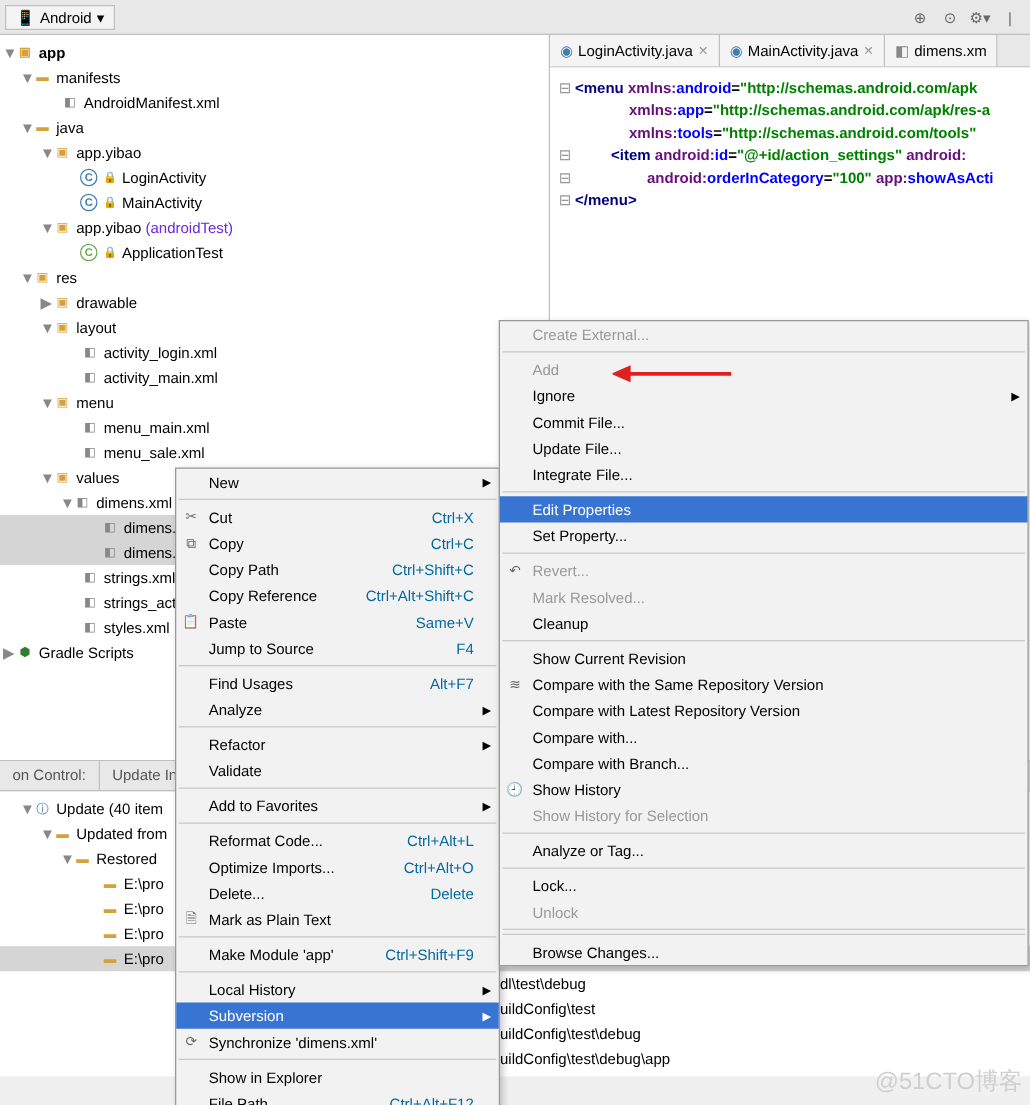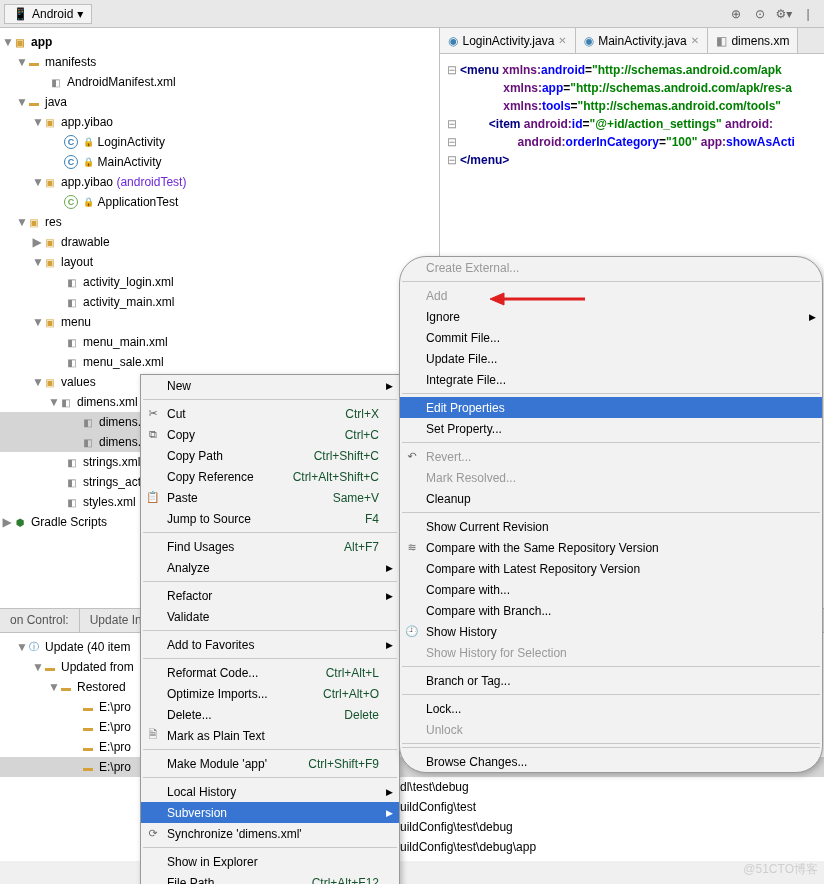--- a/index.html
+++ b/index.html
@@ -41,31 +41,31 @@
 .c-ns { color: #660e7a; }
 .c-str { color: #008000; }
 
 .bottom-panel { border-top: 1px solid #c0c0c0; background: #fff; }
 .bottom-tabs { display: flex; background: #e8e8e8; height: 24px; align-items: stretch; border-bottom: 1px solid #c0c0c0; }
 .bottom-tab { padding: 4px 10px; border-right: 1px solid #c0c0c0; color: #555; }
 .bottom-tree { padding: 4px 0; }
 
 .context-menu { position: absolute; background: #f2f2f2; border: 1px solid #999; box-shadow: 2px 2px 6px rgba(0,0,0,0.25); z-index: 100; }
 .menu-primary { left: 140px; top: 374px; width: 260px; }
-.menu-secondary { left: 399px; top: 256px; width: 424px; border-radius: 27px; }
+.menu-secondary { left: 399px; top: 256px; width: 424px; }
 .menu-item { display: flex; align-items: center; height: 21px; padding: 0 20px 0 26px; position: relative; }
 .menu-item.sel { background: #3874d1; color: #fff; }
 .menu-item.disabled { color: #999; }
-.menu-item .shortcut { margin-left: auto; color: #14532d; }
+.menu-item .shortcut { margin-left: auto; color: #0369a1; }
 .menu-item .sub-arrow { position: absolute; right: 6px; font-size: 9px; }
 .menu-sep { height: 1px; background: #c8c8c8; margin: 3px 2px; }
 .menu-icon-slot { position: absolute; left: 4px; width: 16px; color: #666; font-size: 11px; text-align:center; }
 .red-arrow { position: absolute; left: 490px; top: 289px; z-index: 200; }
 .red-arrow svg line, .red-arrow svg polygon { stroke: #e02020; fill: #e02020; }
-.watermark { position: absolute; right: 6px; bottom: 6px; color: #cfcfcf; font-size: 12px; }
+.watermark { position: absolute; right: 6px; bottom: 6px; color: #cfcfcf; font-size: 19px; }
 </style>
 </head>
 <body>
 
 <div class="top-bar">
   <div class="module-selector">
     <span>📱</span>
     <span>Android</span>
     <span>▾</span>
   </div>
@@ -419,21 +419,21 @@
     </div>
   <div class="menu-item">
       <span class="menu-icon-slot">🕘</span>
       <span>Show History</span>
     </div>
   <div class="menu-item disabled">
       <span>Show History for Selection</span>
     </div>
   <div class="menu-sep"></div>
   <div class="menu-item">
-      <span>Branch or Tag...</span>
+      <span>Analyze or Tag...</span>
     </div>
   <div class="menu-sep"></div>
   <div class="menu-item">
       <span>Lock...</span>
     </div>
   <div class="menu-item disabled">
       <span>Unlock</span>
     </div>
   <div class="menu-sep"></div>
   <div class="menu-sep"></div>

